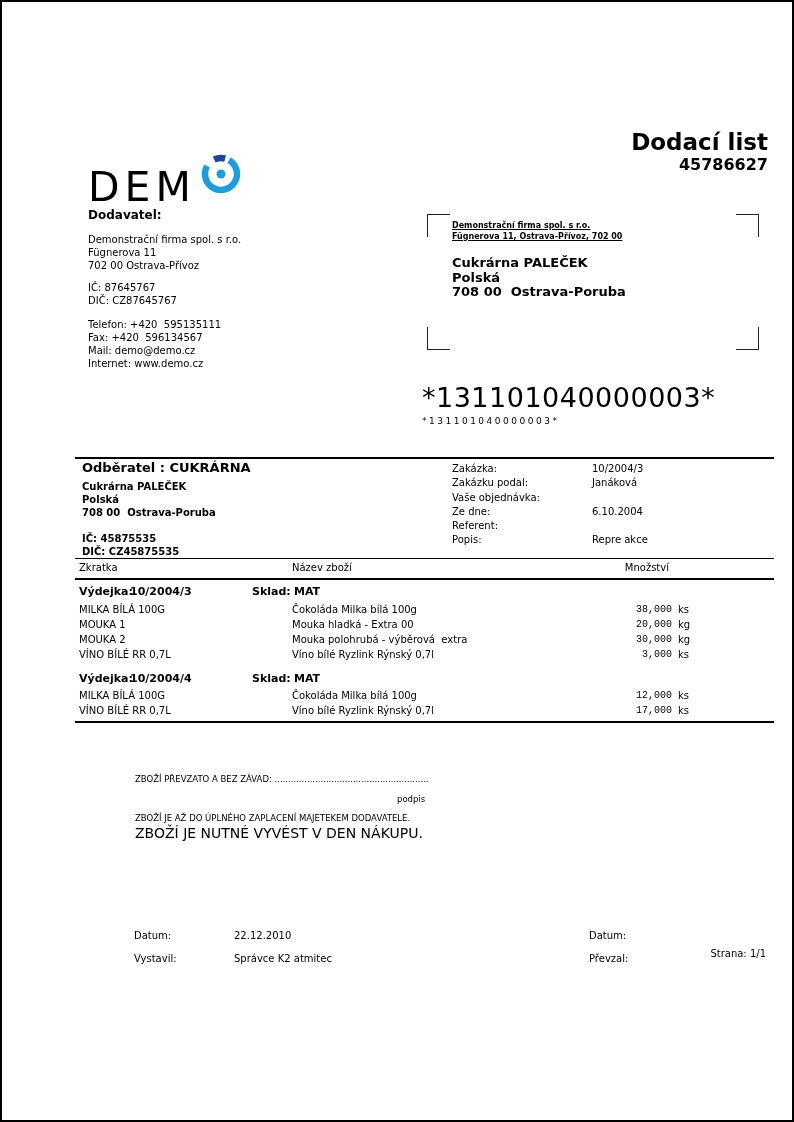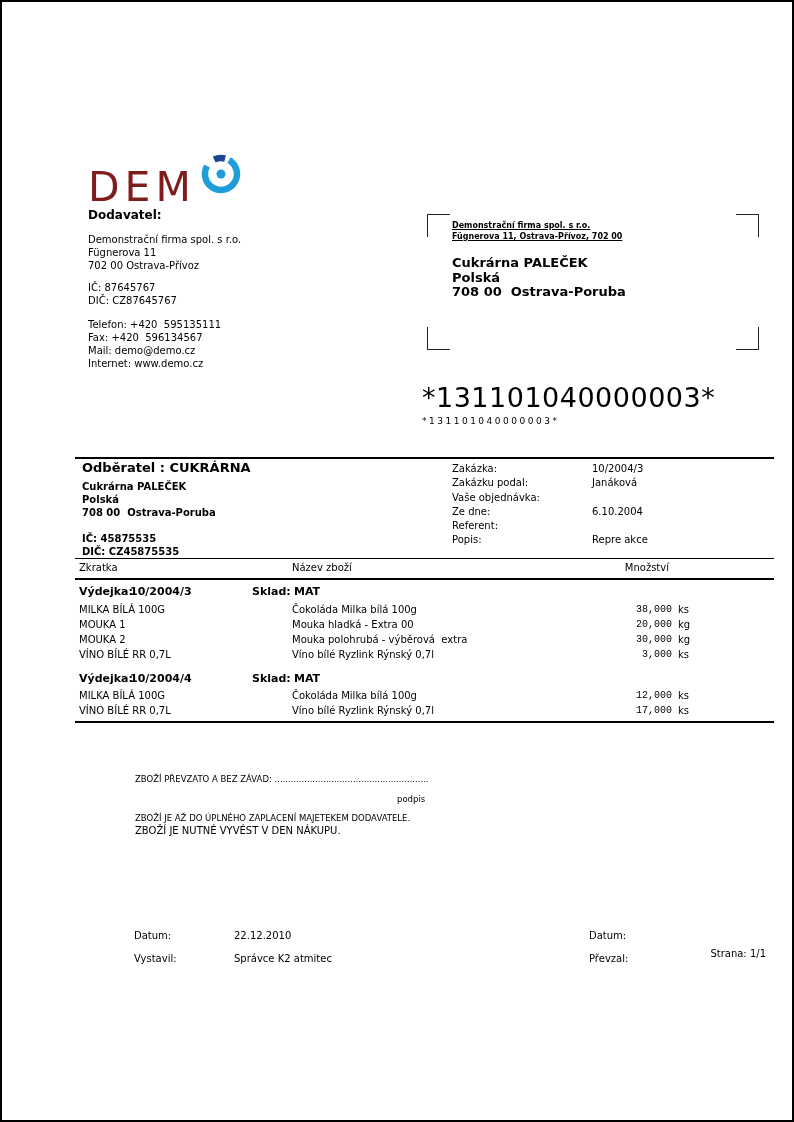--- a/index.html
+++ b/index.html
@@ -5,21 +5,21 @@
   html,body{margin:0;padding:0;background:#e8e8e8;}
   .page{
     position:relative;width:794px;height:1122px;margin:0 auto;
     background:#fff;border:2px solid #000;box-sizing:border-box;
     font-family:"DejaVu Sans","Liberation Sans",sans-serif;color:#000;overflow:hidden;
   }
   [data-bind]{white-space:pre;}
   .abs{position:absolute;}
   
   .logo{left:86px;top:140px;display:flex;align-items:center;}
-  .logo-text{font-size:41px;letter-spacing:5px;color:#7f1d1d;line-height:1;margin-top:25px;}
+  .logo-text{font-size:41px;letter-spacing:5px;color:#000000;line-height:1;margin-top:25px;}
   .logo-swirl{margin-left:2px;margin-top:2px;}
   
   .title-block{right:24px;top:128px;text-align:right;}
   .doc-title{font-size:23px;font-weight:bold;line-height:1.1;}
   .doc-number{font-size:16px;font-weight:bold;line-height:1.3;}
   
   .supplier{left:86px;top:207px;font-size:10px;line-height:13px;}
   .supplier .sec-label{font-size:12px;font-weight:bold;margin-bottom:11px;}
   .gap9{height:9px;} .gap11{height:11px;}
   
@@ -57,21 +57,21 @@
   .t-row .cu{position:absolute;left:603px;}
   .t-group{font-weight:bold;font-size:11px;}
   .t-group .g1{position:absolute;left:4px;}
   .t-group .g2{position:absolute;left:55px;}
   .t-group .g3{position:absolute;left:177px;}
   .t-group .g4{position:absolute;left:219px;}
   
   .notes-line1{left:133px;top:772px;font-size:8.5px;}
   .notes-podpis{left:395px;top:792px;font-size:8.5px;}
   .notes-cond1{left:133px;top:811px;font-size:8.5px;}
-  .notes-cond2{left:133px;top:823px;font-size:10px;}
+  .notes-cond2{left:133px;top:823px;font-size:14px;}
   
   .signoff-row{position:absolute;font-size:10px;display:flex;}
   .signoff-row .s-label{width:100px;margin-left:47px;}
   .pageno{right:26px;top:946px;font-size:10px;}
 </style>
 </head>
 <body>
 
 <div class="page">
 
@@ -79,20 +79,24 @@
     <span class="logo-text" data-bind="logo.text">DEM</span>
     <span class="logo-swirl">
       <svg width="46" height="46" viewBox="0 0 46 46">
         <path d="M16.2 8.5 A16 16 0 0 1 27.1 7.5" fill="none" stroke="#1c4596" stroke-width="6.5"></path>
         <path d="M31 9.1 A16 16 0 1 1 9.1 15" fill="none" stroke="#1f9ddb" stroke-width="6.5"></path>
         <circle cx="23" cy="23" r="4.5" fill="#1f9ddb"></circle>
       </svg>
     </span>
   </div>
 
+  <div class="abs title-block">
+    <div class="doc-title" data-bind="header.title">Dodací list</div>
+    <div class="doc-number" data-bind="header.number">45786627</div>
+  </div>
 
   <div class="abs supplier">
     <div class="sec-label" data-bind="supplier.label">Dodavatel:</div>
     <div data-bind="supplier.name">Demonstrační firma spol. s r.o.</div>
     <div data-bind="supplier.street">Fügnerova 11</div>
     <div data-bind="supplier.city">702 00 Ostrava-Přívoz</div>
     <div class="gap9"></div>
     <div data-bind="supplier.ic">IČ: 87645767</div>
     <div data-bind="supplier.dic">DIČ: CZ87645767</div>
     <div class="gap11"></div>

